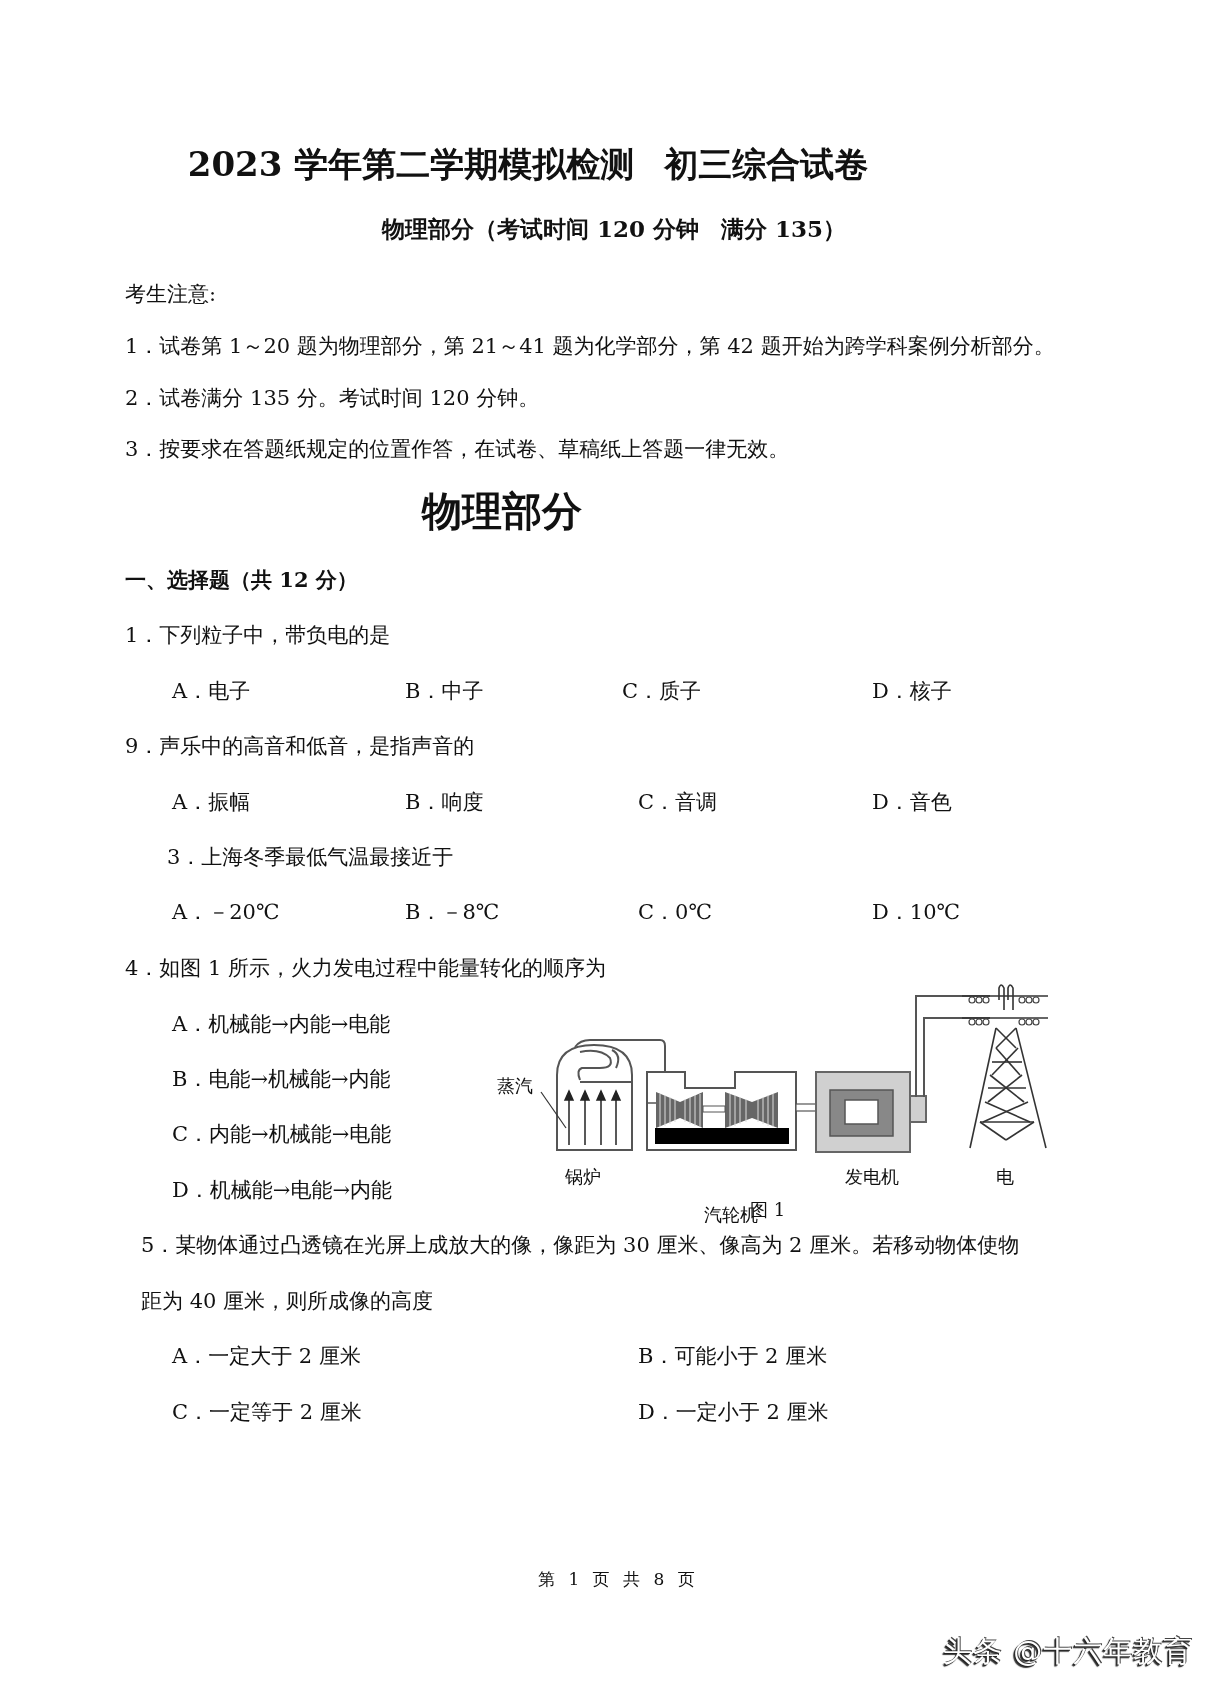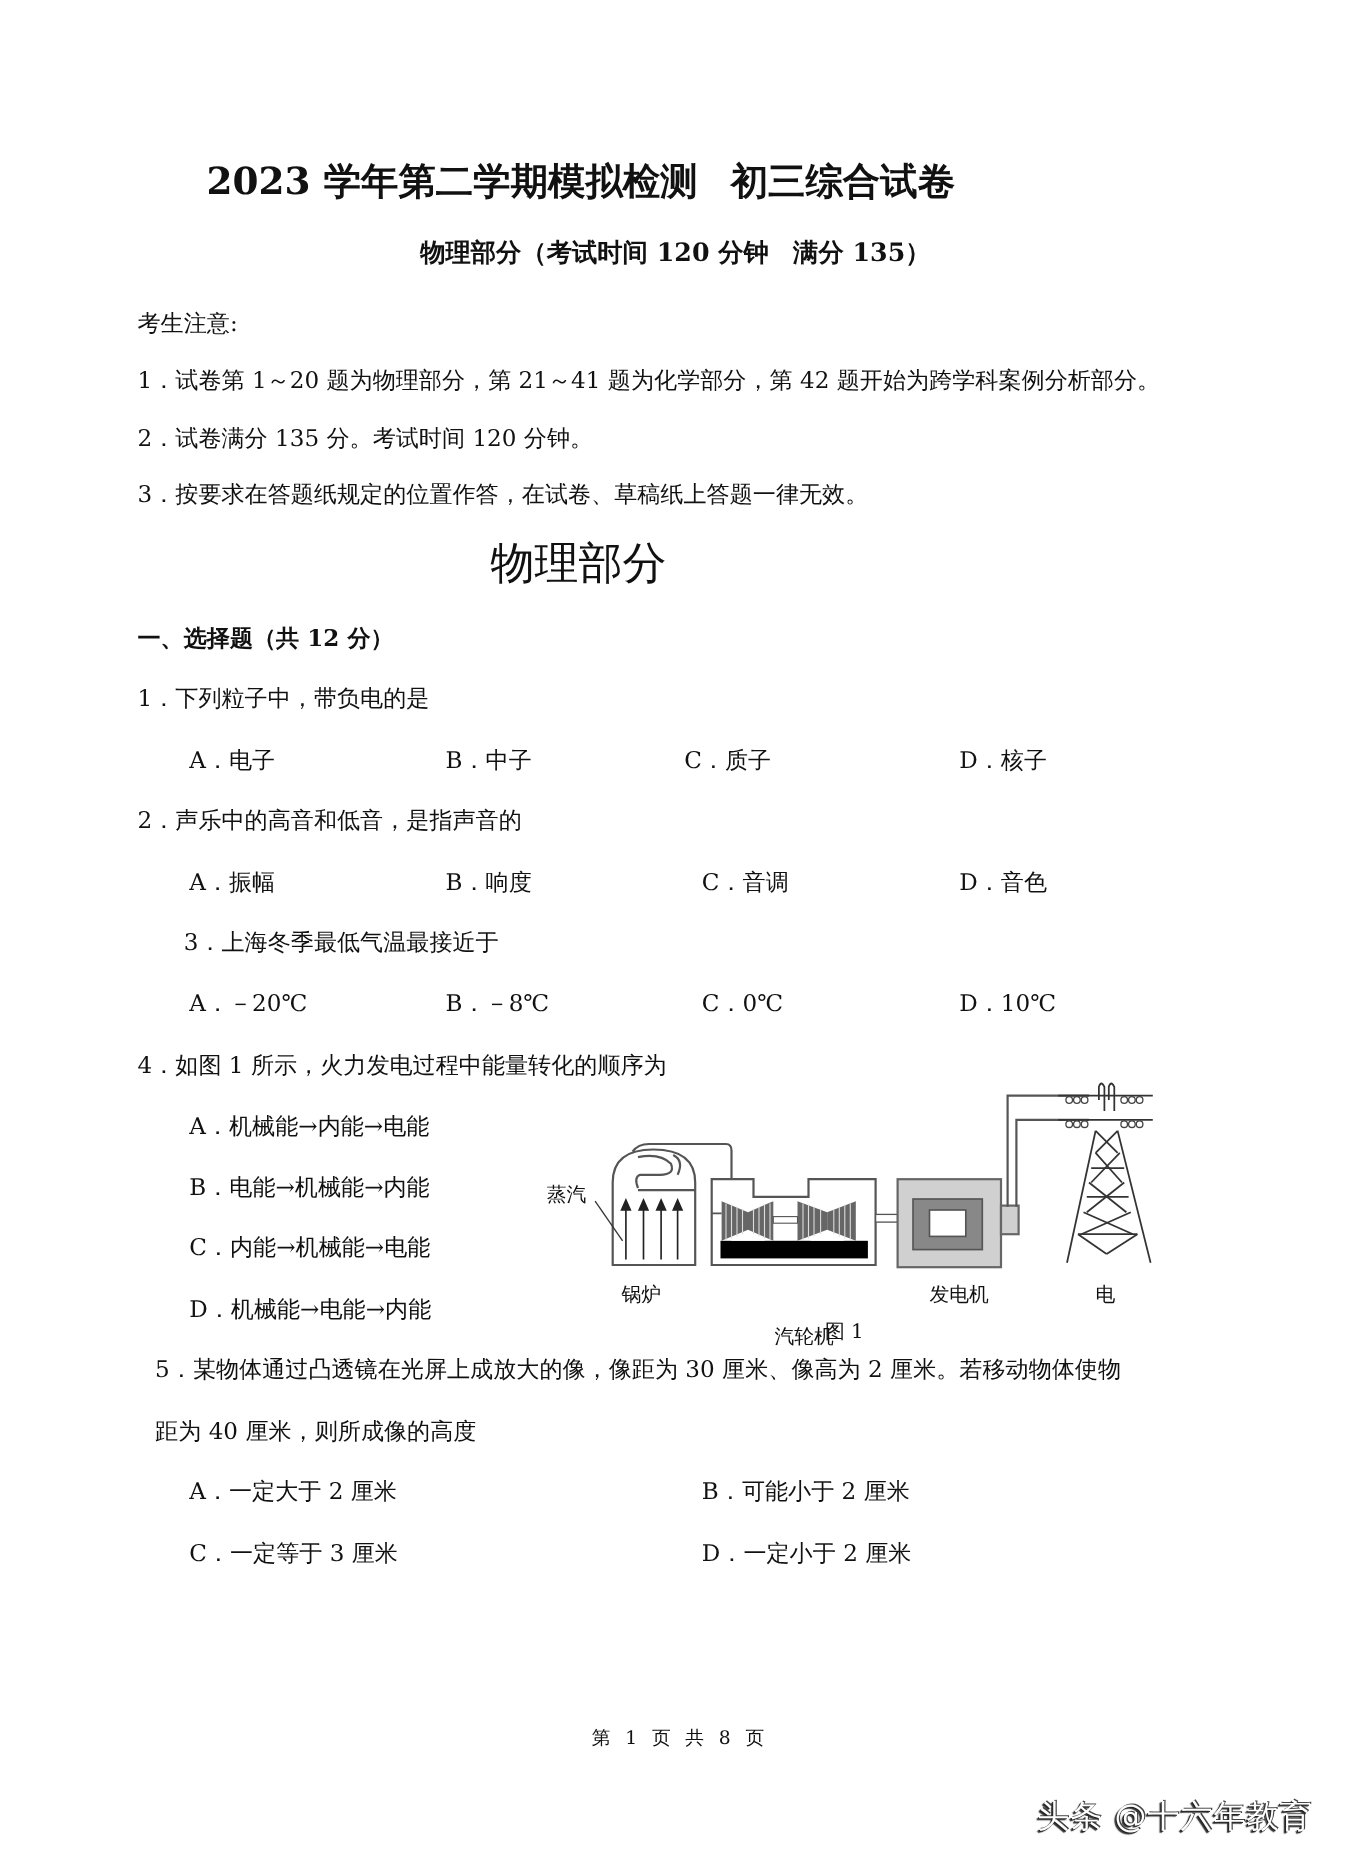--- a/index.html
+++ b/index.html
@@ -15,21 +15,21 @@
   }
   .title .gap { display:inline-block; width:30px; }
   .subtitle {
     left:0; width:1228px; top:214px; text-align:center;
     font-size:23px; font-weight:bold;
   }
   .subtitle .gap { display:inline-block; width:22px; }
   .txt { font-size:21px; }
   .section-big {
     left:0; width:1004px; top:484px; text-align:center;
-    font-size:40px; font-weight:normal;margin-left:24px;
+    font-size:40px; font-weight:bold;
   }
   .heading { font-size:21px; font-weight:bold; }
   .opt { font-size:21px; }
   .diag-label { font-size:18px; }
   .footer { font-size:17px; letter-spacing:4px; }
   .watermark {
     font-family: "DejaVu Sans", "Liberation Sans", sans-serif;
     font-size:29px; color:#fff;
     text-shadow: -1px 1px 0 #222, -2px 2px 1px #333, 1px -1px 0 #444;
     letter-spacing:1px;
@@ -54,21 +54,21 @@
 <div class="abs section-big">物理部分</div>
 
 <div class="abs heading" style="left:125px; top:566px;">一、选择题（共 12 分）</div>
 
 <div class="abs txt" style="left:125px; top:621px;">1．下列粒子中，带负电的是</div>
 <div class="abs opt" style="left:172px; top:677px;">A．电子</div>
 <div class="abs opt" style="left:405px; top:677px;">B．中子</div>
 <div class="abs opt" style="left:622px; top:677px;">C．质子</div>
 <div class="abs opt" style="left:872px; top:677px;">D．核子</div>
 
-<div class="abs txt" style="left:125px; top:732px;">2．声乐中的高音和低音，是指声音的</div>
+<div class="abs txt" style="left:125px; top:732px;">9．声乐中的高音和低音，是指声音的</div>
 <div class="abs opt" style="left:172px; top:788px;">A．振幅</div>
 <div class="abs opt" style="left:405px; top:788px;">B．响度</div>
 <div class="abs opt" style="left:638px; top:788px;">C．音调</div>
 <div class="abs opt" style="left:872px; top:788px;">D．音色</div>
 
 <div class="abs txt" style="left:125px; top:843px;margin-left:42px;">3．上海冬季最低气温最接近于</div>
 <div class="abs opt" style="left:172px; top:898px;">A．－20℃</div>
 <div class="abs opt" style="left:405px; top:898px;">B．－8℃</div>
 <div class="abs opt" style="left:638px; top:898px;">C．0℃</div>
 <div class="abs opt" style="left:872px; top:898px;">D．10℃</div>
@@ -189,18 +189,18 @@
 <div class="abs diag-label" style="left:565px; top:1165px;">锅炉</div>
 <div class="abs diag-label" style="left:704px; top:1203px;">汽轮机</div>
 <div class="abs diag-label" style="left:845px; top:1165px;">发电机</div>
 <div class="abs diag-label" style="left:996px; top:1165px;">电</div>
 <div class="abs diag-label" style="left:750px; top:1198px;">图 1</div>
 
 <div class="abs txt" style="left:141px; top:1231px;">5．某物体通过凸透镜在光屏上成放大的像，像距为 30 厘米、像高为 2 厘米。若移动物体使物</div>
 <div class="abs txt" style="left:141px; top:1287px;">距为 40 厘米，则所成像的高度</div>
 <div class="abs opt" style="left:172px; top:1342px;">A．一定大于 2 厘米</div>
 <div class="abs opt" style="left:638px; top:1342px;">B．可能小于 2 厘米</div>
-<div class="abs opt" style="left:172px; top:1398px;">C．一定等于 3 厘米</div>
+<div class="abs opt" style="left:172px; top:1398px;">C．一定等于 2 厘米</div>
 <div class="abs opt" style="left:638px; top:1398px;">D．一定小于 2 厘米</div>
 
 <div class="abs footer" style="left:538px; top:1568px;">第 1 页 共 8 页</div>
 
 <div class="abs watermark" style="left:943px; top:1632px;">头条 @十六年教育</div>
 
 </body></html>

